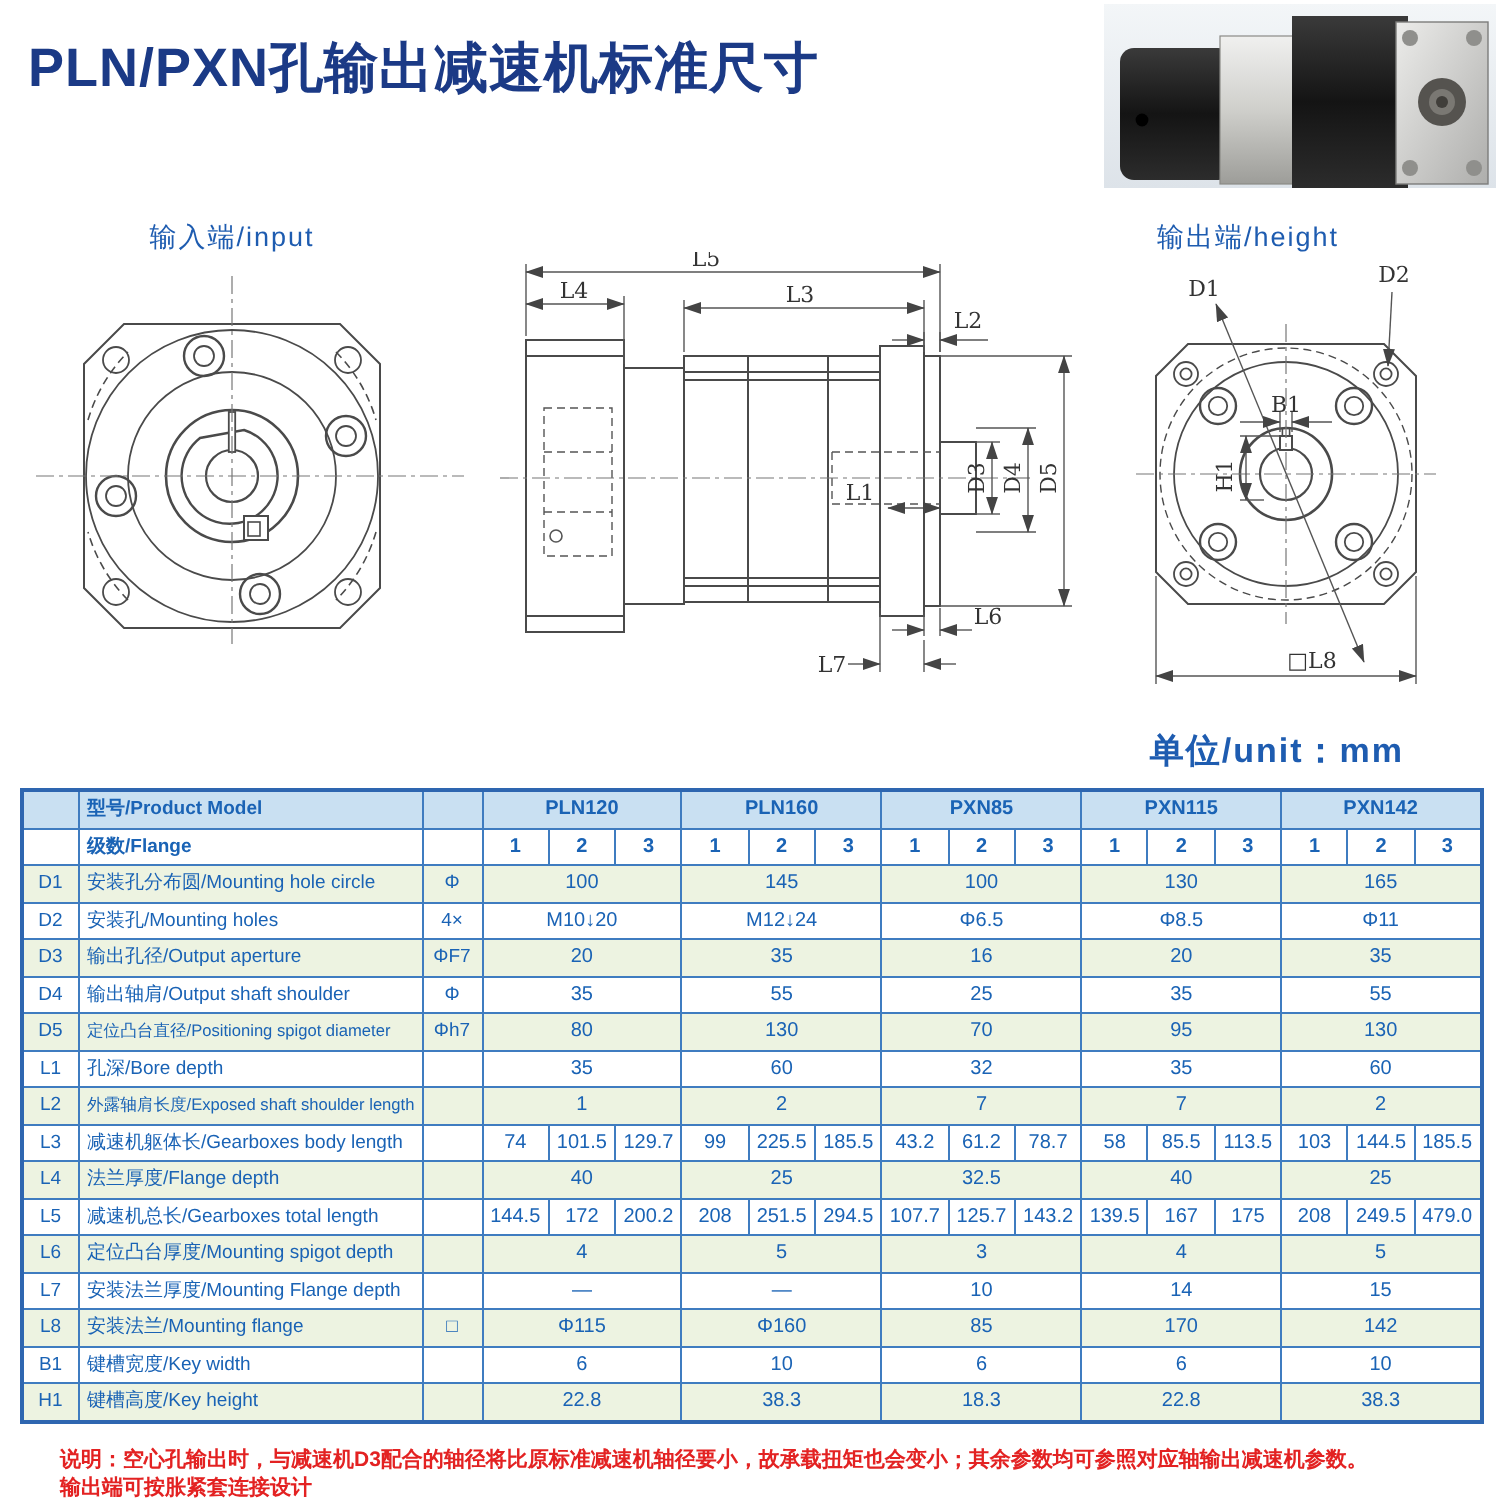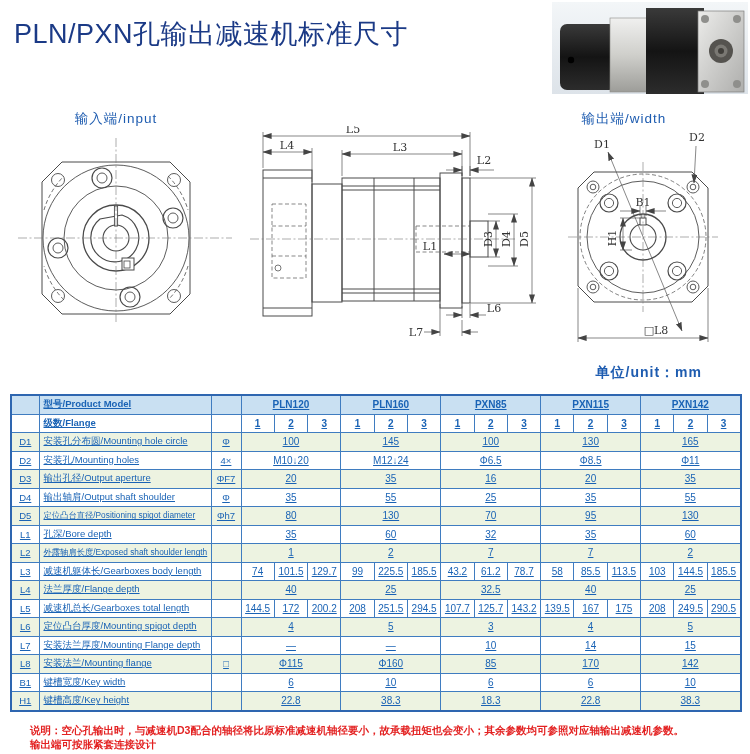--- a/index.html
+++ b/index.html
@@ -2,33 +2,33 @@
 <html style="--blue: #1a63b5; --border: #3f7cc0; --outer: #2e66b0; --title: #1b3a86; --label: #1e5cb0; --red: #e32222; --greenrow: #edf3e1; --bluerow: #c9e0f2;"><head>
 <meta charset="utf-8">
 <style>
   :root{
     --blue:#1a63b5; --border:#3f7cc0; --outer:#2e66b0; --title:#1b3a86;
     --label:#1e5cb0; --red:#e32222; --greenrow:#edf3e1; --bluerow:#c9e0f2;
   }
   html,body{margin:0;padding:0;background:#fff;}
   #page{position:relative;width:750px;height:754px;background:#fff;overflow:hidden;
         font-family:"Liberation Sans","DejaVu Sans",sans-serif;}
-  #title{position:absolute;left:14px;top:16px;font-size:27px;font-weight:normal;
+  #title{position:absolute;left:14px;top:16px;font-size:27px;font-weight:bold;
          color:var(--title);letter-spacing:0.5px;white-space:nowrap;}
   .blue-label{position:absolute;font-size:13.5px;font-weight:normal;color:var(--label);
               text-align:center;letter-spacing:1px;white-space:nowrap;}
   #input-caption{position:absolute;left:4px;top:327px;width:248px;text-align:center;
                  font-size:12.5px;font-weight:bold;color:#1a1a1a;white-space:nowrap;}
-  #unit-label{position:absolute;right:48px;top:364px;font-size:14px;font-weight:bold;
+  #unit-label{position:absolute;right:48px;top:364px;font-size:17px;font-weight:bold;
               color:var(--label);letter-spacing:1px;}
   svg text.dim{font-family:"DejaVu Serif","Liberation Serif",serif;font-size:11px;fill:#333;}
   
   #spec-table{position:absolute;left:10px;top:394px;}
   #spec-table table{border-collapse:collapse;table-layout:fixed;width:730px;color:var(--blue);
-                    border:2px solid var(--outer);text-decoration:underline;}
+                    border:2px solid var(--outer);}
   #spec-table td{border:1px solid var(--border);height:17.5px;text-align:center;
                  font-size:10px;padding:0;overflow:hidden;white-space:nowrap;}
   #spec-table td.c-name{text-align:left;padding-left:4px;font-size:9.5px;}
   #spec-table td.c-name.sm{font-size:8.3px;}
   #spec-table td.c-code{font-size:9.5px;}
   #spec-table td.c-sym{font-size:9.5px;}
   #spec-table .b{font-weight:bold;}
   #spec-table tr.r-green td{background:var(--greenrow);}
   #spec-table tr.r-white td{background:#ffffff;}
   #spec-table tr.r-blue td{background:var(--bluerow);}
@@ -82,21 +82,21 @@
     <circle cx="169" cy="49" r="12" fill="#55534f"></circle>
     <circle cx="169" cy="49" r="6.5" fill="#7a7873"></circle>
     <circle cx="169" cy="49" r="3" fill="#403e3a"></circle>
     <circle cx="153" cy="17" r="4" fill="#8f8f8c"></circle>
       <circle cx="185" cy="17" r="4" fill="#8f8f8c"></circle>
     <circle cx="153" cy="82" r="4" fill="#8f8f8c"></circle>
       <circle cx="185" cy="82" r="4" fill="#8f8f8c"></circle>
   </svg>
 
   <div class="blue-label" style="left:16px;top:110px;width:200px">输入端/input</div>
-  <div class="blue-label" style="left:556px;top:110px;width:136px">输出端/width</div>
+  <div class="blue-label" style="left:556px;top:110px;width:136px">输出端/height</div>
 
   <svg class="abs" style="left:10px;top:134px" width="230" height="192" viewBox="0 0 230 192">
     <g stroke="#4a4a4a" fill="none" stroke-width="1">
 
       <path d="M52,28 L160,28 L180,48 L180,160 L160,180 L52,180 L32,160 L32,48 Z"></path>
 
       <circle cx="106" cy="104" r="73" stroke-width="0.9"></circle>
       <circle cx="106" cy="104" r="52" stroke-width="0.9"></circle>
 
       <g stroke-dasharray="4 2.5" stroke-width="0.8">
@@ -433,21 +433,21 @@
             <td>251.5</td>
             <td>294.5</td>
             <td>107.7</td>
             <td>125.7</td>
             <td>143.2</td>
             <td>139.5</td>
             <td>167</td>
             <td>175</td>
             <td>208</td>
             <td>249.5</td>
-            <td>290.5</td>
+            <td>479.0</td>
           </tr>
           <tr class="r-green">
             <td class="c-code">L6</td>
             <td class="c-name">定位凸台厚度/Mounting spigot depth</td>
             <td class="c-sym"></td>
             <td colspan="3">4</td>
             <td colspan="3">5</td>
             <td colspan="3">3</td>
             <td colspan="3">4</td>
             <td colspan="3">5</td>

